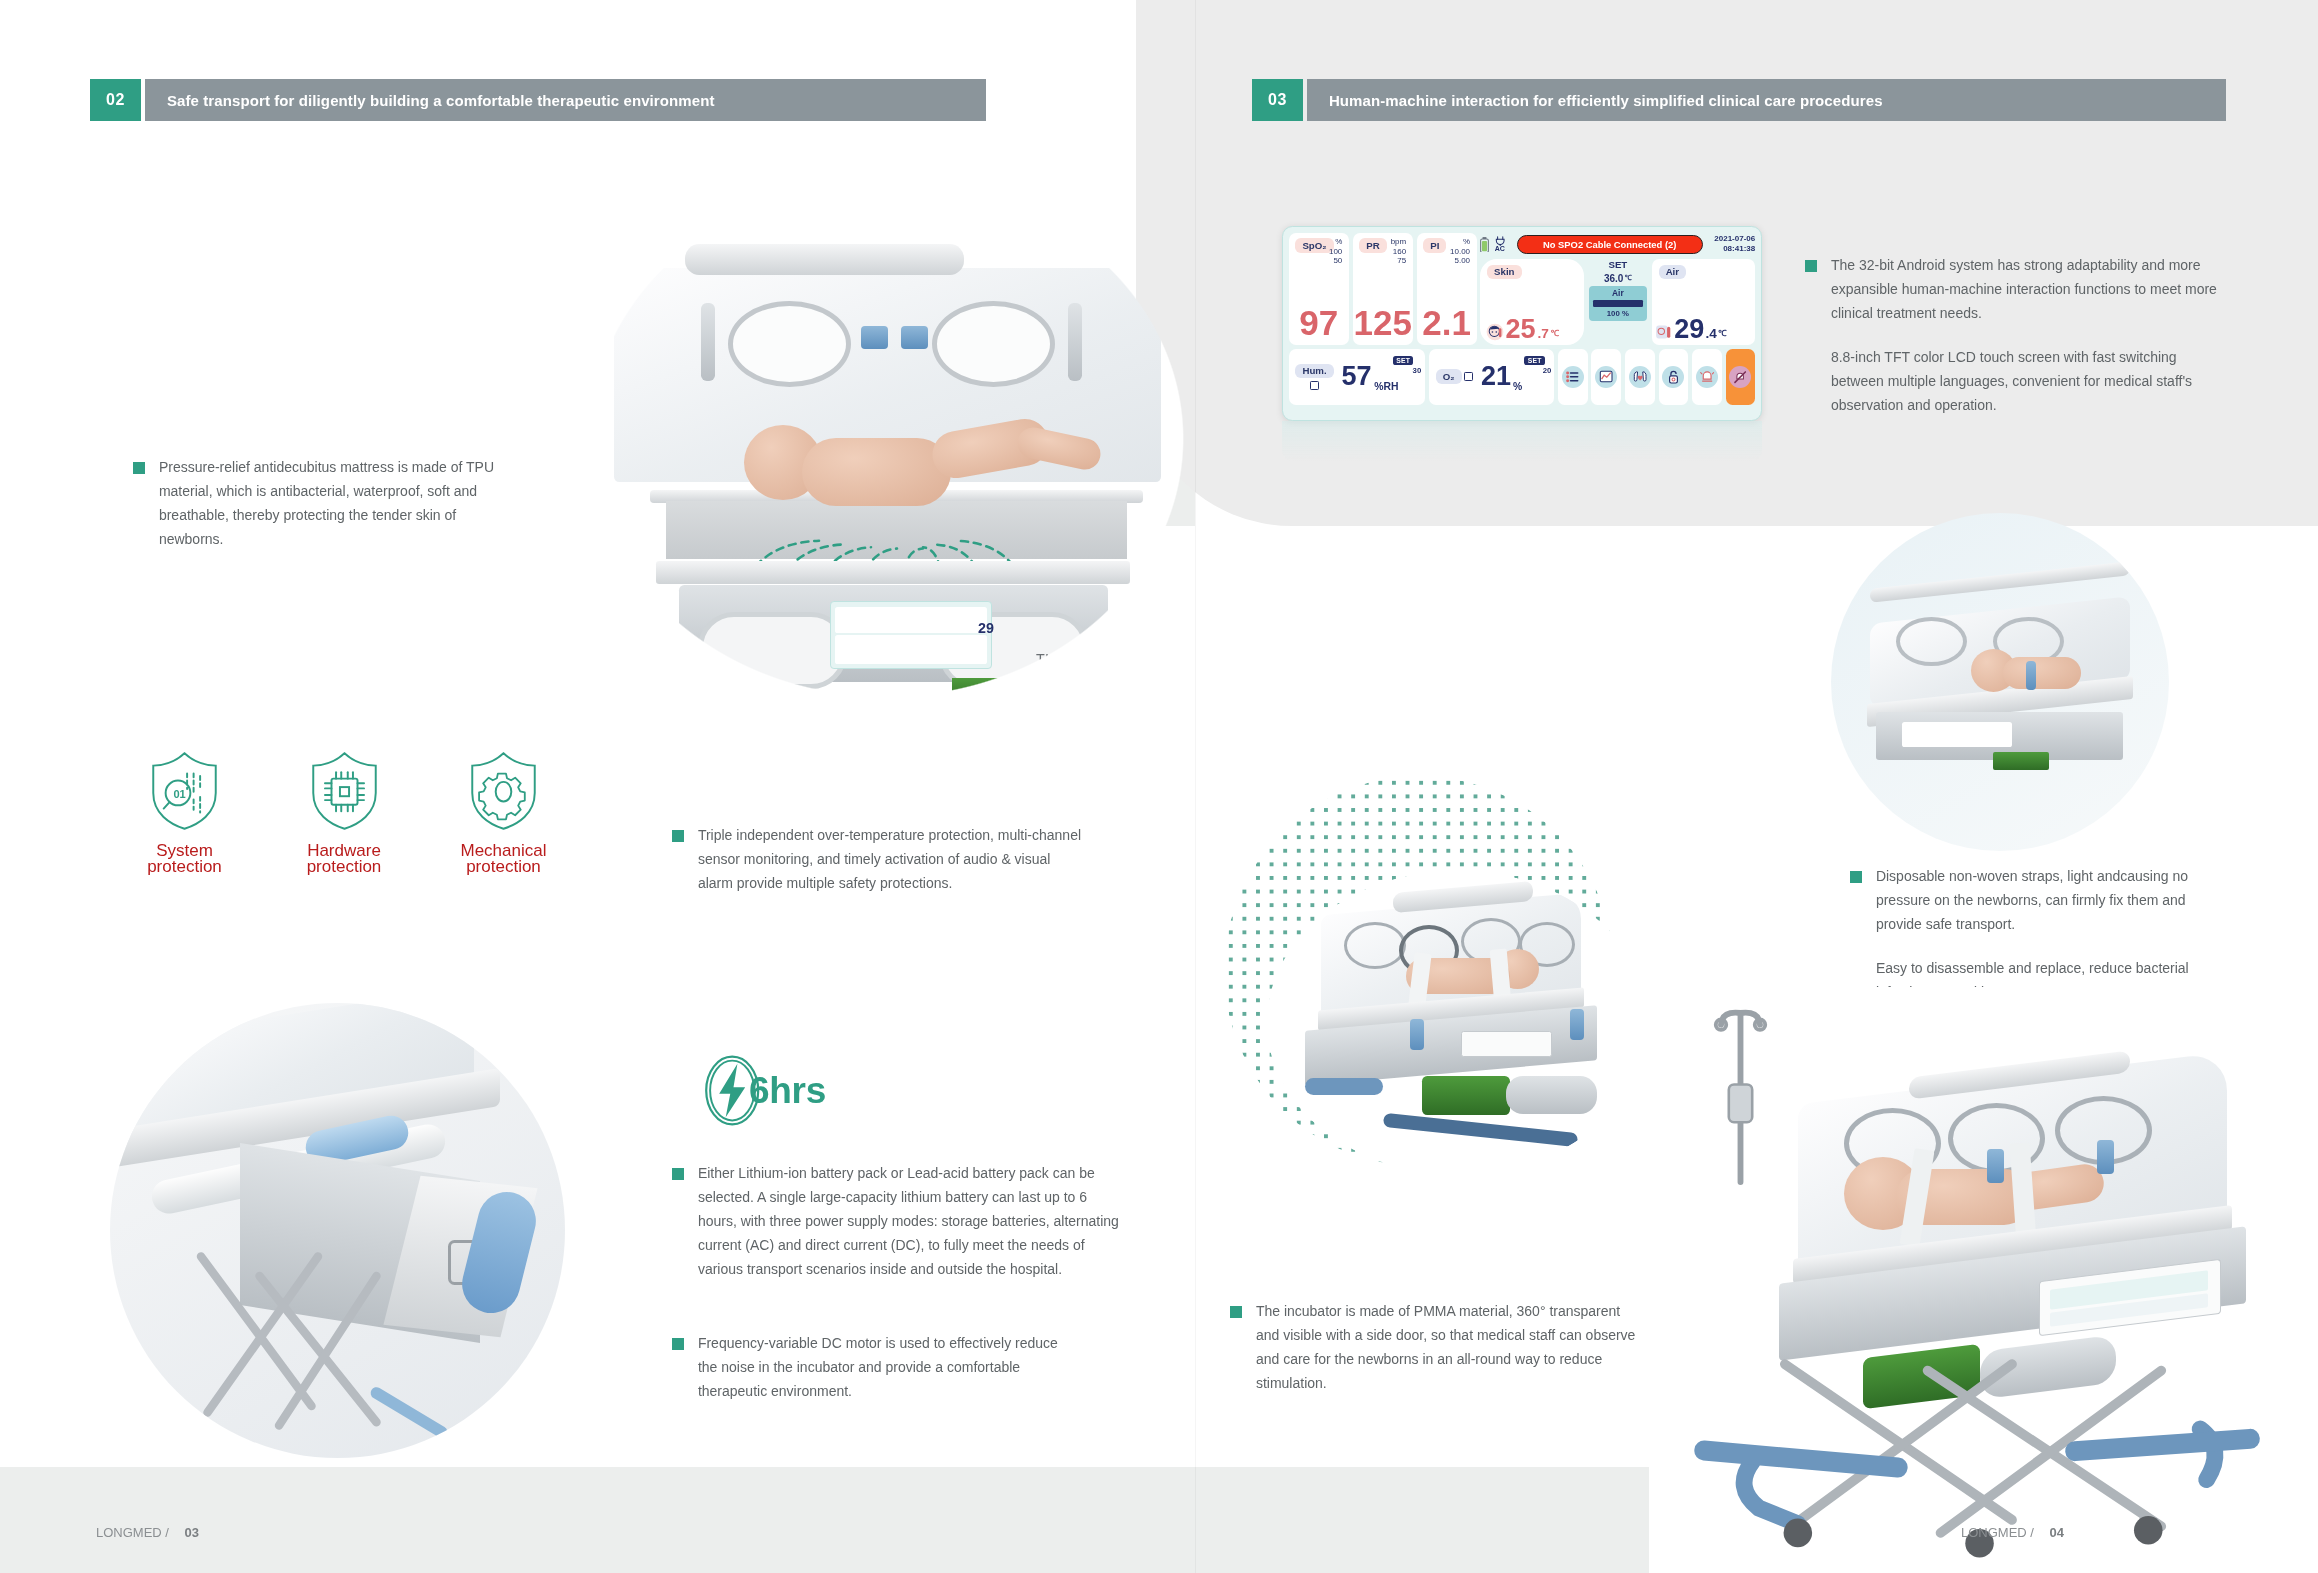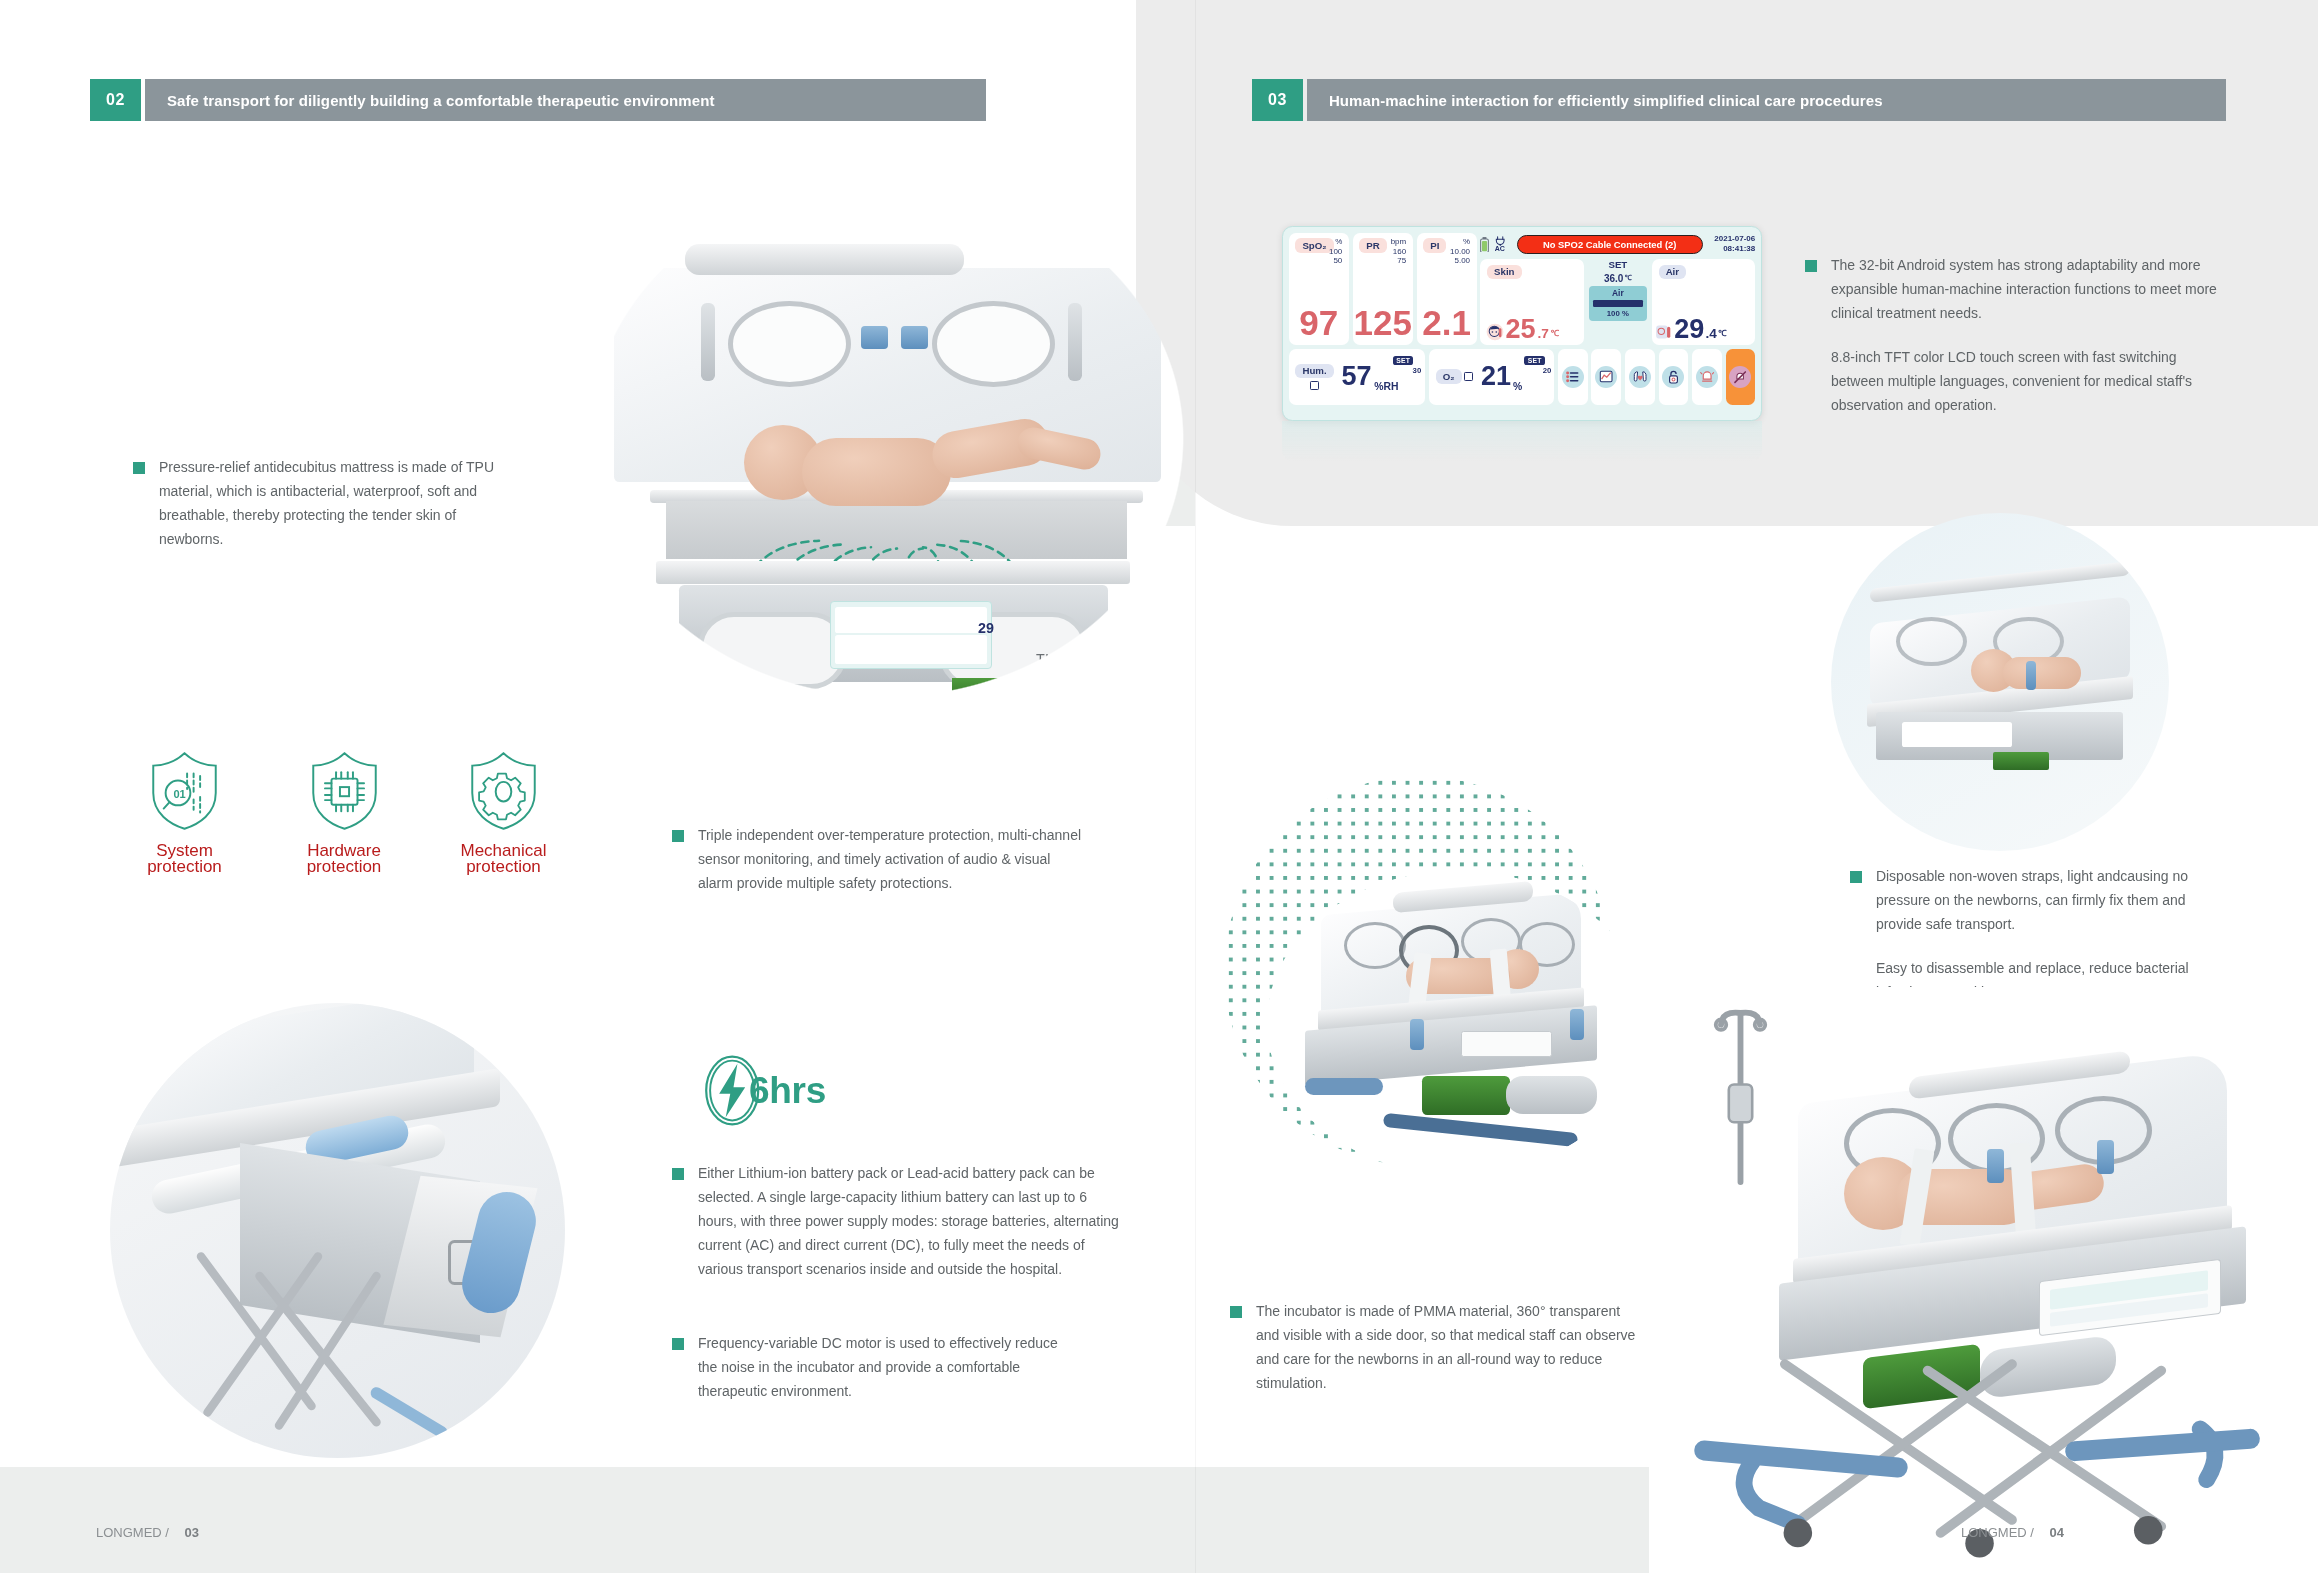--- a/index.html
+++ b/index.html
@@ -423,21 +423,21 @@
           </div>
           <div class="alarm-banner" style="flex:1;margin:0 6.5px;">No SPO2 Cable Connected (2)</div>
           <div class="clock">
             <div>2021-07-06</div>
             <div>08:41:38</div>
           </div>
         </div>
 
         <div style="display:flex;gap:3.2px;flex:1;">
 
-          <div class="lcd-card" style="flex:1.25;position:relative;">
+          <div class="lcd-card" style="flex:1.25;position:relative;border-radius:17px;">
             <span class="lcd-tag tag-pink">Skin</span>
             <div style="position:absolute;left:5.2px;bottom:3.9px;display:flex;align-items:flex-end;gap:1.9px;">
               <svg width="18" height="18" viewBox="0 0 28 28">
                 <circle cx="14" cy="14" r="13" fill="#fae0dc"></circle>
                 <circle cx="13" cy="13" r="8" fill="none" stroke="#25306b" stroke-width="1.6"></circle>
                 <path d="M6 10 a8 8 0 0 1 14 -1" fill="#25306b"></path>
                 <circle cx="10" cy="14" r="1.3" fill="#25306b"></circle>
                   <circle cx="16" cy="14" r="1.3" fill="#25306b"></circle>
                 <rect x="20" y="8" width="4" height="14" rx="2" fill="#d9656a"></rect>
               </svg>

